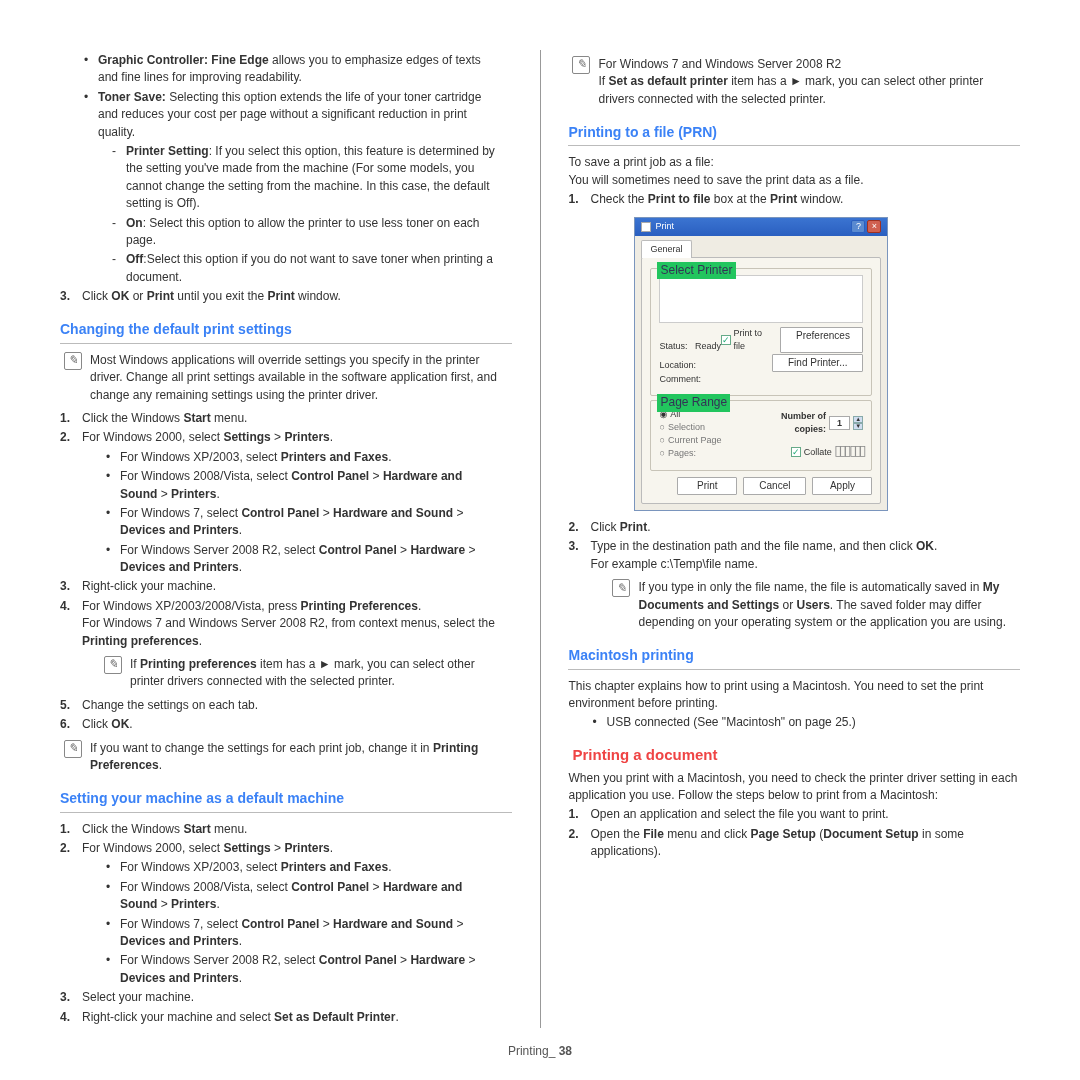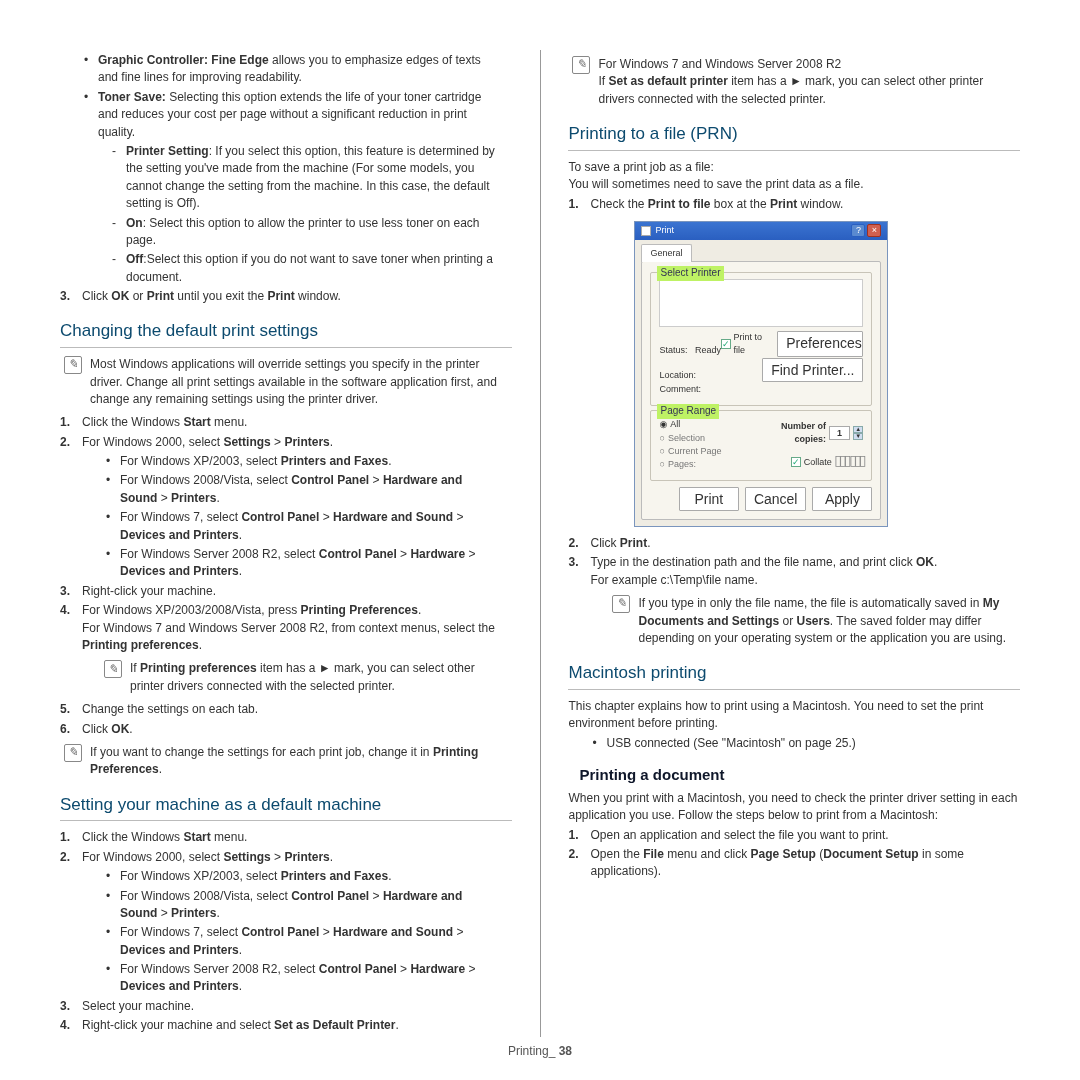--- a/index.html
+++ b/index.html
@@ -11,32 +11,32 @@
     background: #fff;
     width: 1080px;
     height: 1080px;
     padding: 50px 60px 30px 60px;
     position: relative;
   }
   .cols { display: flex; gap: 28px; }
   .col { flex: 1 1 50%; }
   .divider { width: 1px; background: #999; margin: 0 0; }
   h2 {
-    color: #0c4a6e;
-    font-size: 17px;
-    font-weight: normal;
+    color: #3b82f6;
+    font-size: 14px;
+    font-weight: bold;
     border-bottom: 1px solid #bbb;
     padding-bottom: 3px;
     margin: 14px 0 8px 0;
   }
   h3 {
-    color: #0f172a;
+    color: #ef4444;
     font-size: 15px;
     font-weight: bold;
-    margin: 12px 0 4px 11px;
+    margin: 12px 0 4px 4px;
   }
   ul.bullets { list-style: none; padding-left: 22px; }
   ul.bullets > li { position: relative; margin: 2px 16px; }
   ul.bullets > li::before { content: "•"; position: absolute; left: -14px; top: 0; }
   ul.sub { list-style: none; padding-left: 28px; }
   ul.sub > li { position: relative; margin: 2px 0; }
   ul.sub > li::before { content: "-"; position: absolute; left: -14px; top: 0; }
   ol { list-style: none; padding-left: 0; counter-reset: step; }
   ol > li { counter-increment: step; position: relative; padding-left: 22px; margin: 2px 0; }
   ol > li::before { content: counter(step) "."; position: absolute; left: 0; font-weight: bold; }
@@ -60,26 +60,26 @@
   .dlg { width: 254px; margin: 8px 0 8px 44px; border: 1px solid #7a95bd; font-size: 9px; color: #333; }
   .dlg-title { background: linear-gradient(#3b74d1,#2a5fc0); color: #fff; padding: 2px 6px; display: flex; align-items: center; justify-content: space-between; height: 18px; }
   .dlg-title-text { display:flex; align-items:center; gap:4px; }
   .dlg-close { display:flex; gap:2px; }
   .dlg-close span { width:14px; height:13px; background:#d06050; border:1px solid #a03020; color:#fff; font-size:9px; line-height:11px; text-align:center; border-radius:2px; }
   .dlg-close span.q { background:#5a8ad0; border-color:#2a5fc0; }
   .dlg-body { background:#efece3; padding:4px 6px 6px 6px; }
   .dlg-tab { display:inline-block; background:#fff; border:1px solid #bbb; border-bottom:none; padding:2px 8px; font-size:9px; border-radius:2px 2px 0 0; }
   .dlg-frame { border:1px solid #bbb; background:#f7f5ee; border-radius:2px; padding:6px 8px 8px 8px; margin-top:-1px; }
   .grp { border:1px solid #c8c4b8; border-radius:2px; padding:6px 8px 8px 8px; margin:4px 0; position:relative; }
-  .grp-title { position:absolute; top:-7px; left:6px; background:#bef264; padding:0 3px; color:#335; font-size:10px; }
+  .grp-title { position:absolute; top:-7px; left:6px; background:#22c55e; padding:0 3px; color:#335; font-size:12px; }
   .grp-row { display:flex; justify-content:space-between; align-items:flex-end; margin:1px 0; }
   .white-area { height:48px; background:#fff; border:1px solid #ccc; margin-bottom:4px; }
   .chk { display:inline-flex; align-items:center; gap:3px; }
   .chk-box { width:10px; height:10px; background:#fff; border:1px solid #6a8; color:#2a7; font-size:9px; line-height:8px; text-align:center; }
-  .btn { background:#fff; border:1px solid #aaa; border-radius:1px; padding:1px 8px; font-size:14px; min-width:60px; text-align:center; }
+  .btn { background:#fff; border:1px solid #aaa; border-radius:1px; padding:1px 15px; font-size:10px; min-width:60px; text-align:center; }
   .radio { display:inline-flex; align-items:center; gap:3px; color:#777; }
   .radio.on { color:#333; }
   .copies { display:flex; align-items:center; gap:3px;font-weight:bold; }
   .spin { width:24px; height:14px; background:#fff; border:1px solid #aaa; font-size:9px; text-align:center; line-height:12px; }
   .spin-btns { width:12px; height:14px; display:flex; flex-direction:column; }
   .spin-btns span { flex:1; background:#d0ddf0; border:1px solid #8aa; font-size:6px; line-height:5px; text-align:center; }
   .collate-ico { font-size:14px; color:#888; letter-spacing:-3px; }
   .dlg-buttons { display:flex; justify-content:flex-end; gap:6px; margin-top:6px; }
   .pr-icon { width:10px; height:10px; background:#fff; border:1px solid #aaa; display:inline-block; }
 </style>
@@ -241,21 +241,21 @@
                 <span class="btn">Print</span>
                 <span class="btn">Cancel</span>
                 <span class="btn">Apply</span>
               </div>
             </div>
           </div>
         </div>
       </li>
       <li><span>Click </span><b>Print</b><span>.</span></li>
       <li>
-        <span>Type in the destination path and the file name, and print click </span><b>OK</b><span>.</span><br>
+        <span>Type in the destination path and the file name, and then click </span><b>OK</b><span>.</span><br>
         <span>For example c:\Temp\file name.</span>
         <div class="note note-ol">
           <div class="note-icon">✎</div>
           <div class="note-body"><span>If you type in only the file name, the file is automatically saved in </span><b>My Documents and Settings</b><span> or </span><b>Users</b><span>. The saved folder may differ depending on your operating system or the application you are using.</span></div>
         </div>
       </li>
     </ol>
 
     <h2>Macintosh printing</h2>
     <p>This chapter explains how to print using a Macintosh. You need to set the print environment before printing.</p>

